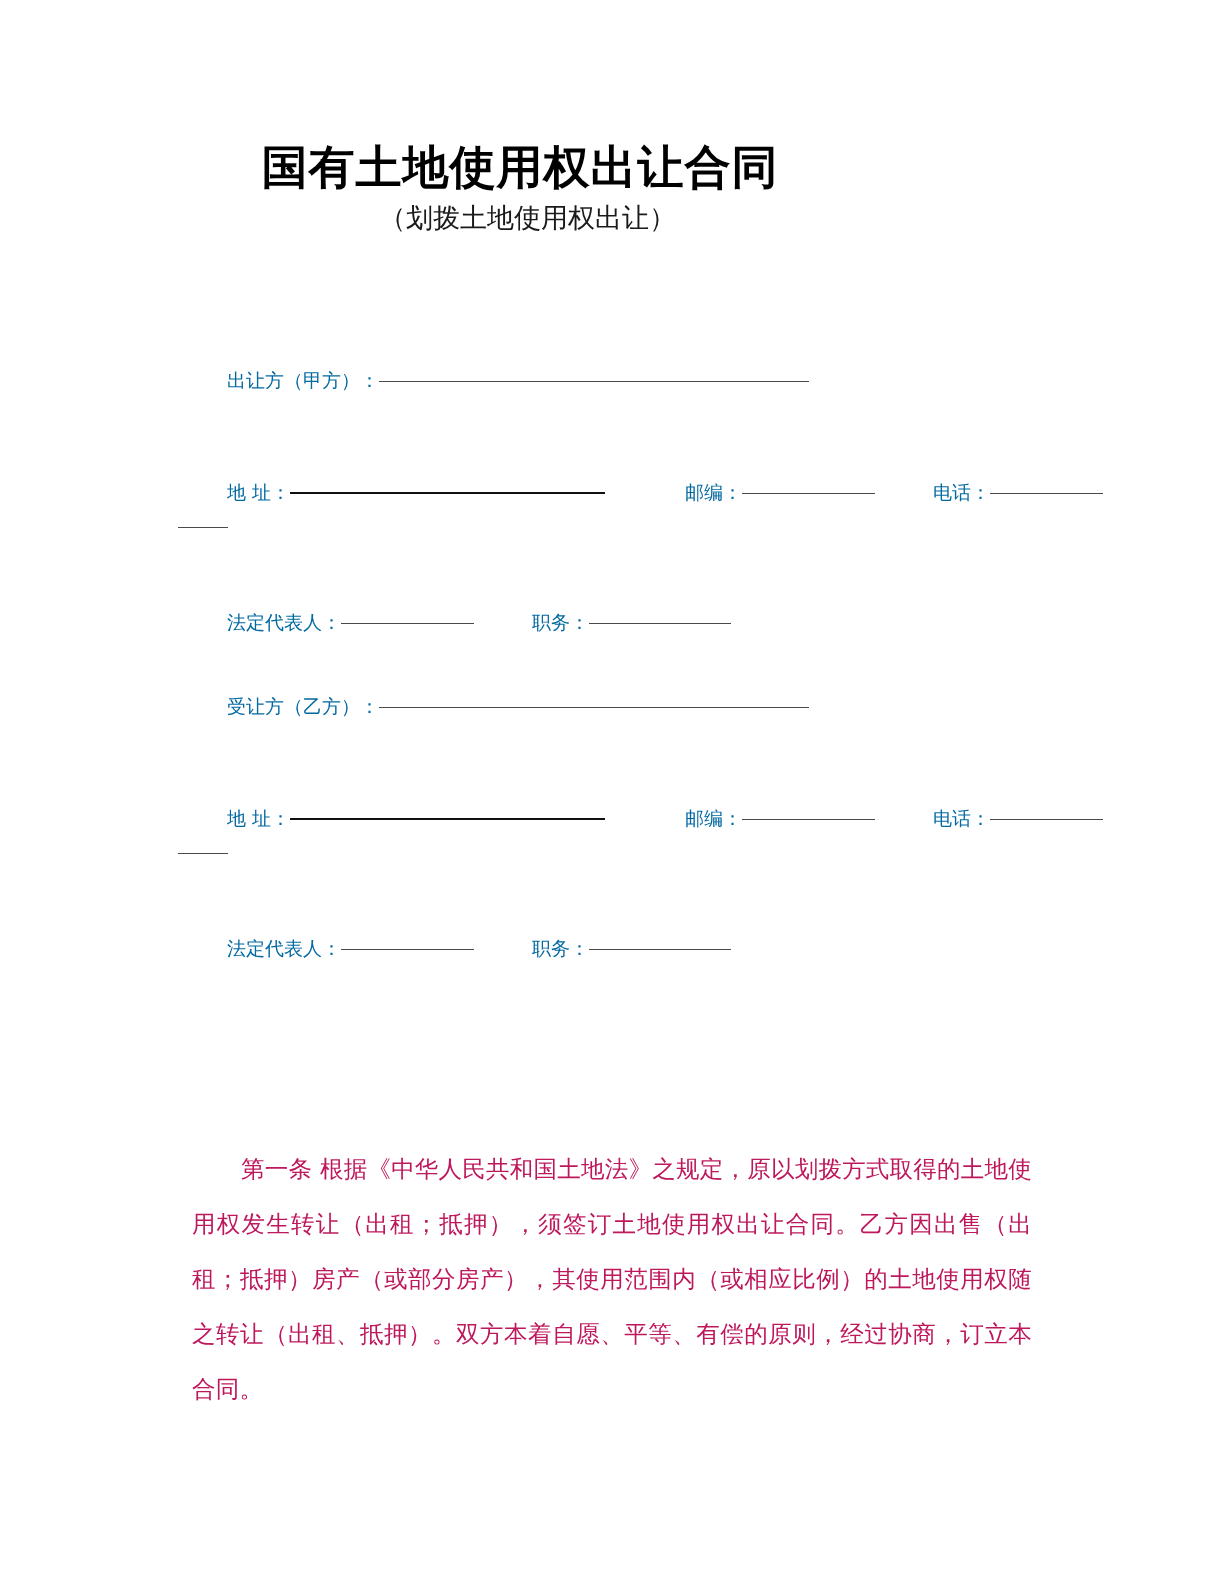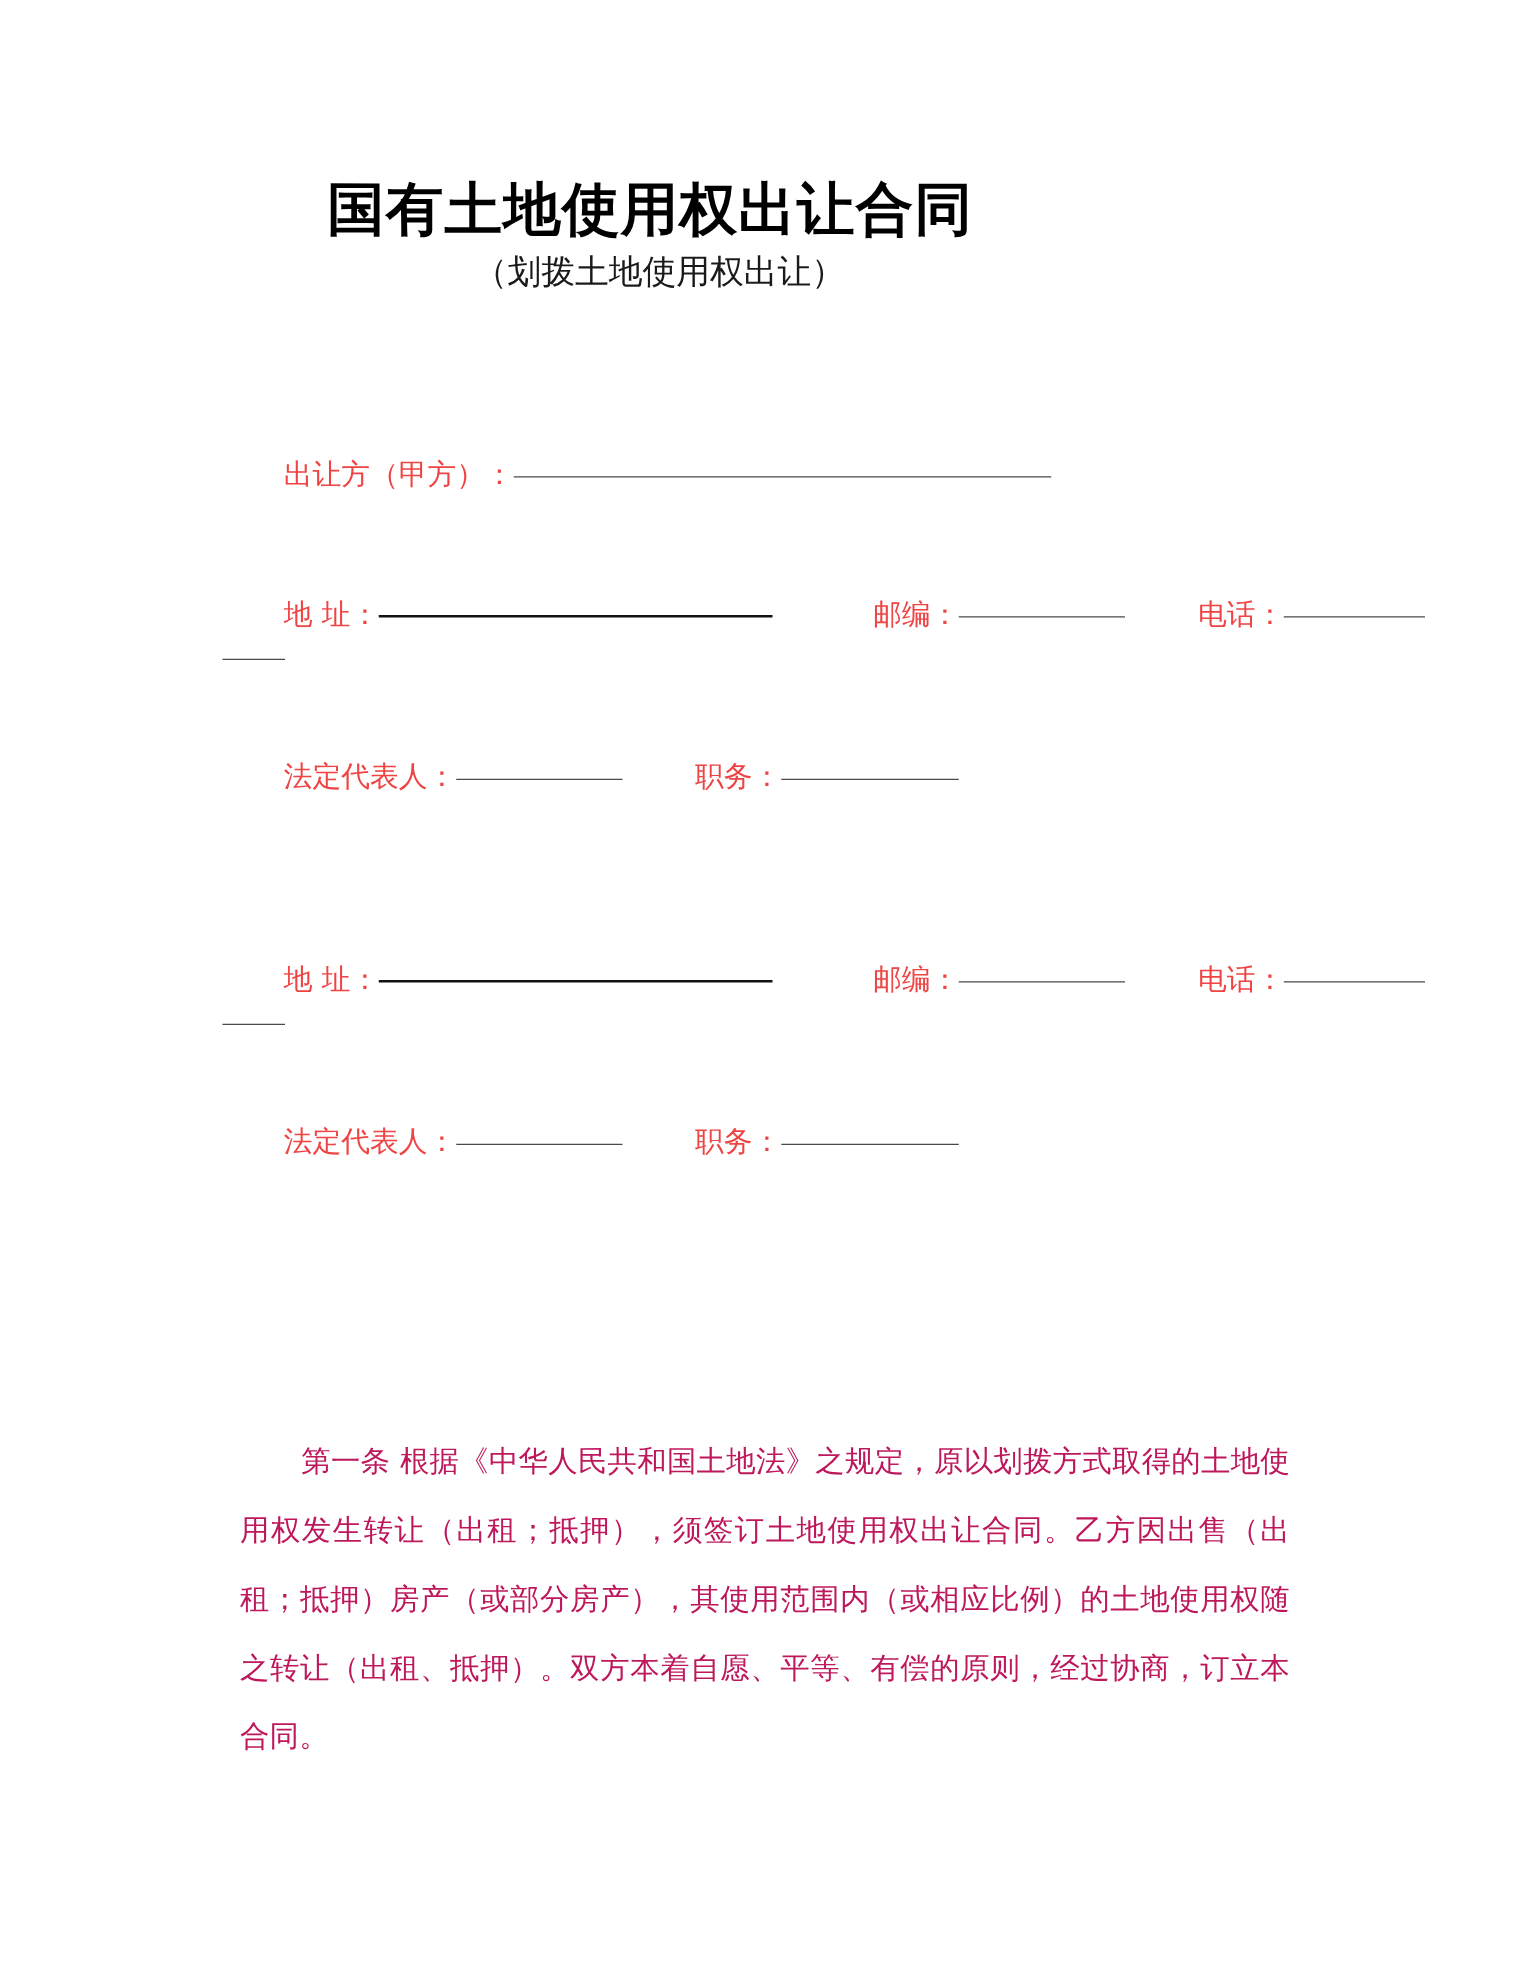--- a/index.html
+++ b/index.html
@@ -50,23 +50,23 @@
 
   
   .form-area {
     position: absolute;
     top: 363px;
     left: 178px;
     width: 868px;
   }
 
   .form-row {
-    font-size: 23px;
+    font-size: 19px;
     line-height: 34px;
-    color: #ef4444;
+    color: #0369a1;
     white-space: nowrap;
   }
   .form-row.indent {
     padding-left: 49px;
   }
 
   .gap-80  { display: inline-block; width: 80px; }
   .gap-58  { display: inline-block; width: 58px; }
 
   .rule {
@@ -133,20 +133,23 @@
     </div>
 
     <div class="spacer-lg"></div>
 
     <div class="form-row indent">
       <span>法定代表人：</span><span class="rule r-rep"></span><span class="gap-58"></span><span>职务：</span><span class="rule r-duty"></span>
     </div>
 
     <div class="spacer-md"></div>
 
+    <div class="form-row indent">
+      <span>受让方（乙方）：</span><span class="rule r-party"></span>
+    </div>
 
     <div class="spacer-xl"></div>
 
     <div class="form-row indent">
       <span>地  址：</span><span class="rule w-heavy r-address"></span><span class="gap-80"></span><span>邮编：</span><span class="rule r-postal"></span><span class="gap-58"></span><span>电话：</span><span class="rule r-phone"></span>
     </div>
     <div class="form-row wrap-line">
       <span class="rule r-wrap"></span>
     </div>
 

